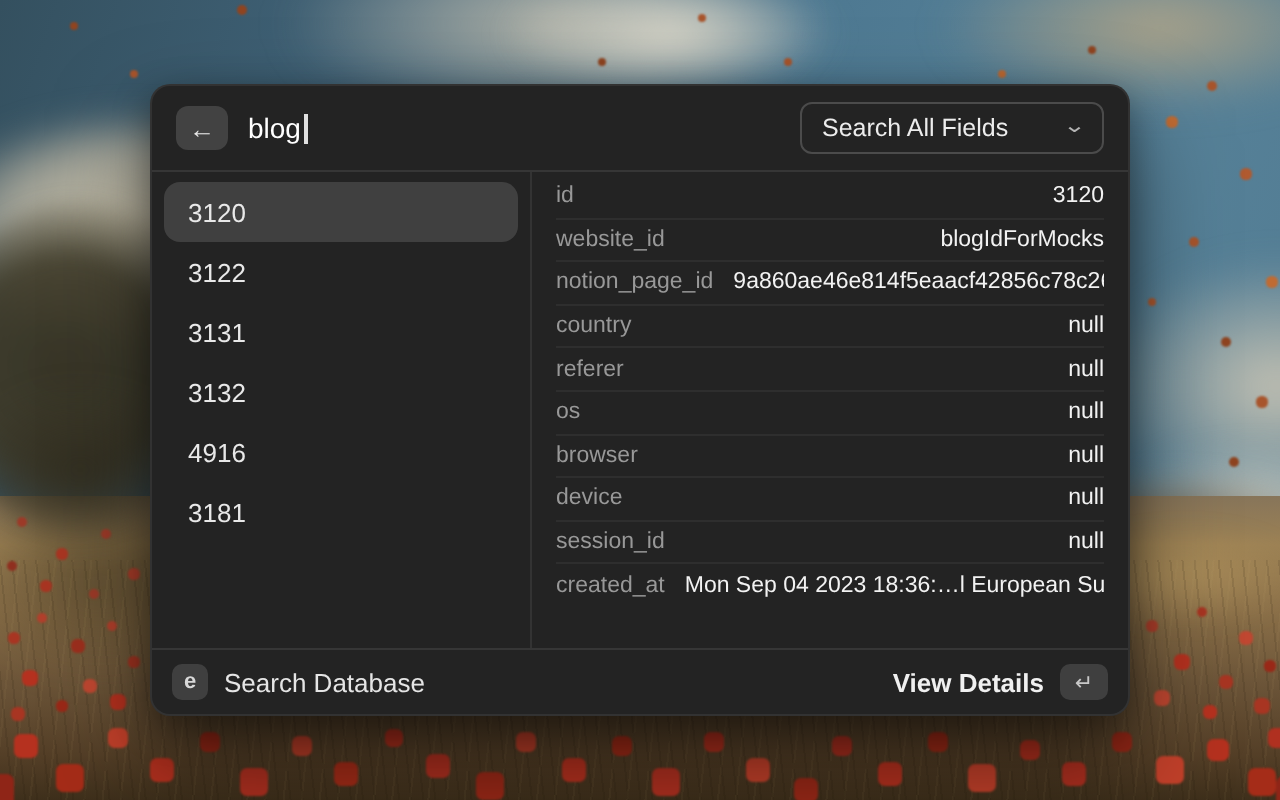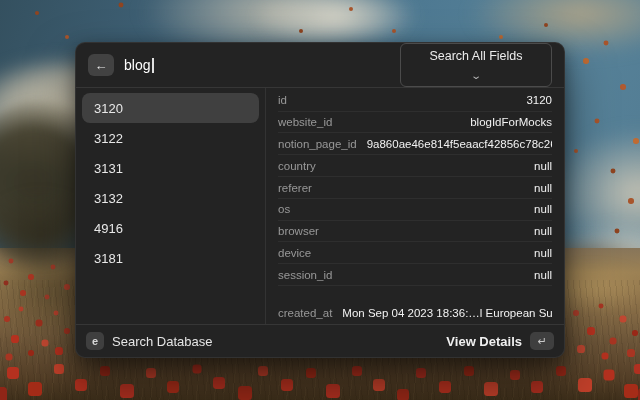--- a/index.html
+++ b/index.html
@@ -78,33 +78,33 @@
     box-shadow:0 24px 48px rgba(0,0,0,.5),0 6px 18px rgba(0,0,0,.4);
     display:flex;flex-direction:column;box-sizing:border-box;overflow:hidden;}
   .topbar{flex:0 0 43px;display:flex;align-items:center;gap:10px;padding:0 12px;
     border-bottom:1px solid #363636;box-sizing:border-box;}
   .back-btn{width:26px;height:22px;background:#424242;border-radius:6px;color:#e8e8e8;
     display:flex;align-items:center;justify-content:center;font-size:13px;cursor:default;flex:0 0 auto;}
   .query{color:#ffffff;font-size:14px;display:flex;align-items:center;text-align:right;}
   .caret{width:1.5px;height:15px;background:#e0e0e0;margin-left:2px;}
   .dropdown{margin-left:auto;display:flex;align-items:center;justify-content:space-between;gap:8px;
     width:152px;box-sizing:border-box;border:1px solid #4b4b4b;border-radius:6px;
-    padding:5px 10px;color:#ececec;font-size:12.5px;flex-direction:column;}
+    padding:5px 10px;color:#ececec;font-size:12.5px;}
   .chevron{color:#b5b5b5;font-size:10px;line-height:1;transform:scaleX(1.4);}
   .content{flex:1;display:flex;min-height:0;}
   .list{flex:0 0 190px;width:190px;border-right:1px solid #333333;box-sizing:border-box;
     padding:5px 6px;overflow:hidden;display:flex;flex-direction:column;}
   .list-item{flex:0 0 30px;display:flex;align-items:center;padding:0 12px;border-radius:8px;
     color:#e8e8e8;font-size:13px;}
   .list-item.selected{background:#404040;}
   .details{flex:1;min-width:0;box-sizing:border-box;padding:2px 12px 0 12px;
-    display:flex;flex-direction:column;justify-content:space-between;}
+    display:flex;flex-direction:column;}
   .row{flex:0 0 21.6px;display:flex;align-items:center;justify-content:space-between;gap:10px;
     border-bottom:1px solid #2e2e2e;box-sizing:border-box;}
-  .row:last-child{border-bottom:none;margin-top:16px;}
+  .row:last-child{border-bottom:none;}
   .key{color:#989898;font-size:11.5px;white-space:nowrap;flex:0 0 auto;}
   .val{color:#f2f2f2;font-size:11.5px;white-space:nowrap;overflow:hidden;text-align:right;}
   .footer{flex:0 0 33px;border-top:1px solid #363636;display:flex;align-items:center;
     gap:8px;padding:0 10px;box-sizing:border-box;}
   .app-icon{width:18px;height:18px;border-radius:5px;background:#3f3f3f;color:#d8d8d8;
     display:flex;align-items:center;justify-content:center;font-size:11px;font-weight:bold;flex:0 0 auto;}
   .footer-label{color:#e5e5e5;font-size:13px;}
   .footer-right{margin-left:auto;display:flex;align-items:center;gap:8px;}
   .view-details{color:#f0f0f0;font-size:13px;font-weight:700;}
   .key-badge{width:24px;height:18px;background:#3f3f3f;border-radius:5px;color:#c8c8c8;

